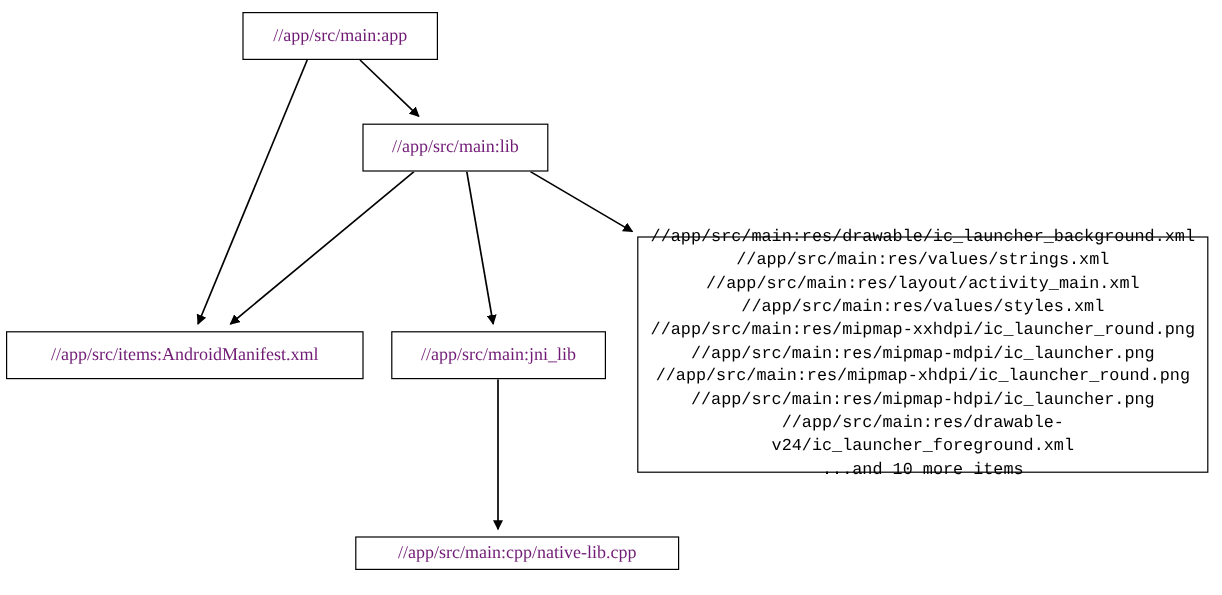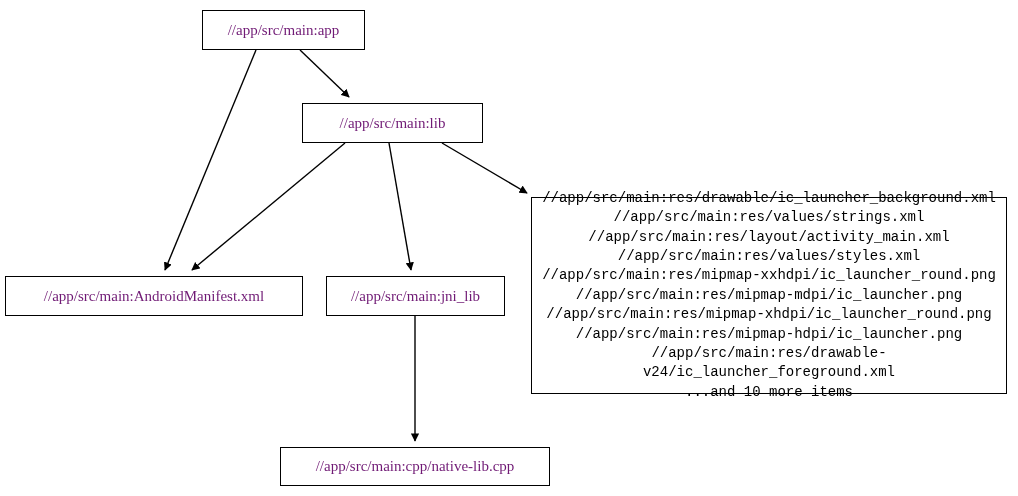--- a/index.html
+++ b/index.html
@@ -67,33 +67,33 @@
         <line x1="389" y1="143" x2="411" y2="270" marker-end="url(#arrow)" stroke="#000000"></line>
         <line x1="442" y1="143" x2="527" y2="193" marker-end="url(#arrow)" stroke="#000000"></line>
         <line x1="415" y1="316" x2="415" y2="441" marker-end="url(#arrow)" stroke="#000000"></line>
       </g>
   </svg>
 
   <div class="node" style="left: 202px; top: 10px; width: 163px; height: 40px; border-color: rgb(0, 0, 0);">
     <span class="node-label">//app/src/main:app</span>
   </div>
 
-  <div class="node" style="left: 302px; top: 103px; width: 181px; height: 40px; border-color: rgb(0, 0, 0);">
+  <div class="node" style="left: 302px; top: 103px; width: 155px; height: 40px; border-color: rgb(0, 0, 0);">
     <span class="node-label">//app/src/main:lib</span>
   </div>
 
   <div class="node" style="left: 5px; top: 276px; width: 298px; height: 40px; border-color: rgb(0, 0, 0);">
-    <span class="node-label">//app/src/main:AndroidManifest.xml</span>
+    <span class="node-label">//app/src/items:AndroidManifest.xml</span>
   </div>
 
   <div class="node" style="left: 326px; top: 276px; width: 179px; height: 40px; border-color: rgb(0, 0, 0);">
     <span class="node-label">//app/src/main:jni_lib</span>
   </div>
 
-  <div class="node" style="left: 280px; top: 447px; width: 270px; height: 39px; border-color: rgb(0, 0, 0);">
+  <div class="node" style="left: 296px; top: 447px; width: 270px; height: 28px; border-color: rgb(0, 0, 0);">
     <span class="node-label">//app/src/main:cpp/native-lib.cpp</span>
   </div>
 
   <div class="node" style="left: 531px; top: 197px; width: 476px; height: 197px; border-color: rgb(0, 0, 0); font-family: Liberation Mono, monospace;">
     <span class="node-multiline">//app/src/main:res/drawable/ic_launcher_background.xml
 //app/src/main:res/values/strings.xml
 //app/src/main:res/layout/activity_main.xml
 //app/src/main:res/values/styles.xml
 //app/src/main:res/mipmap-xxhdpi/ic_launcher_round.png
 //app/src/main:res/mipmap-mdpi/ic_launcher.png

